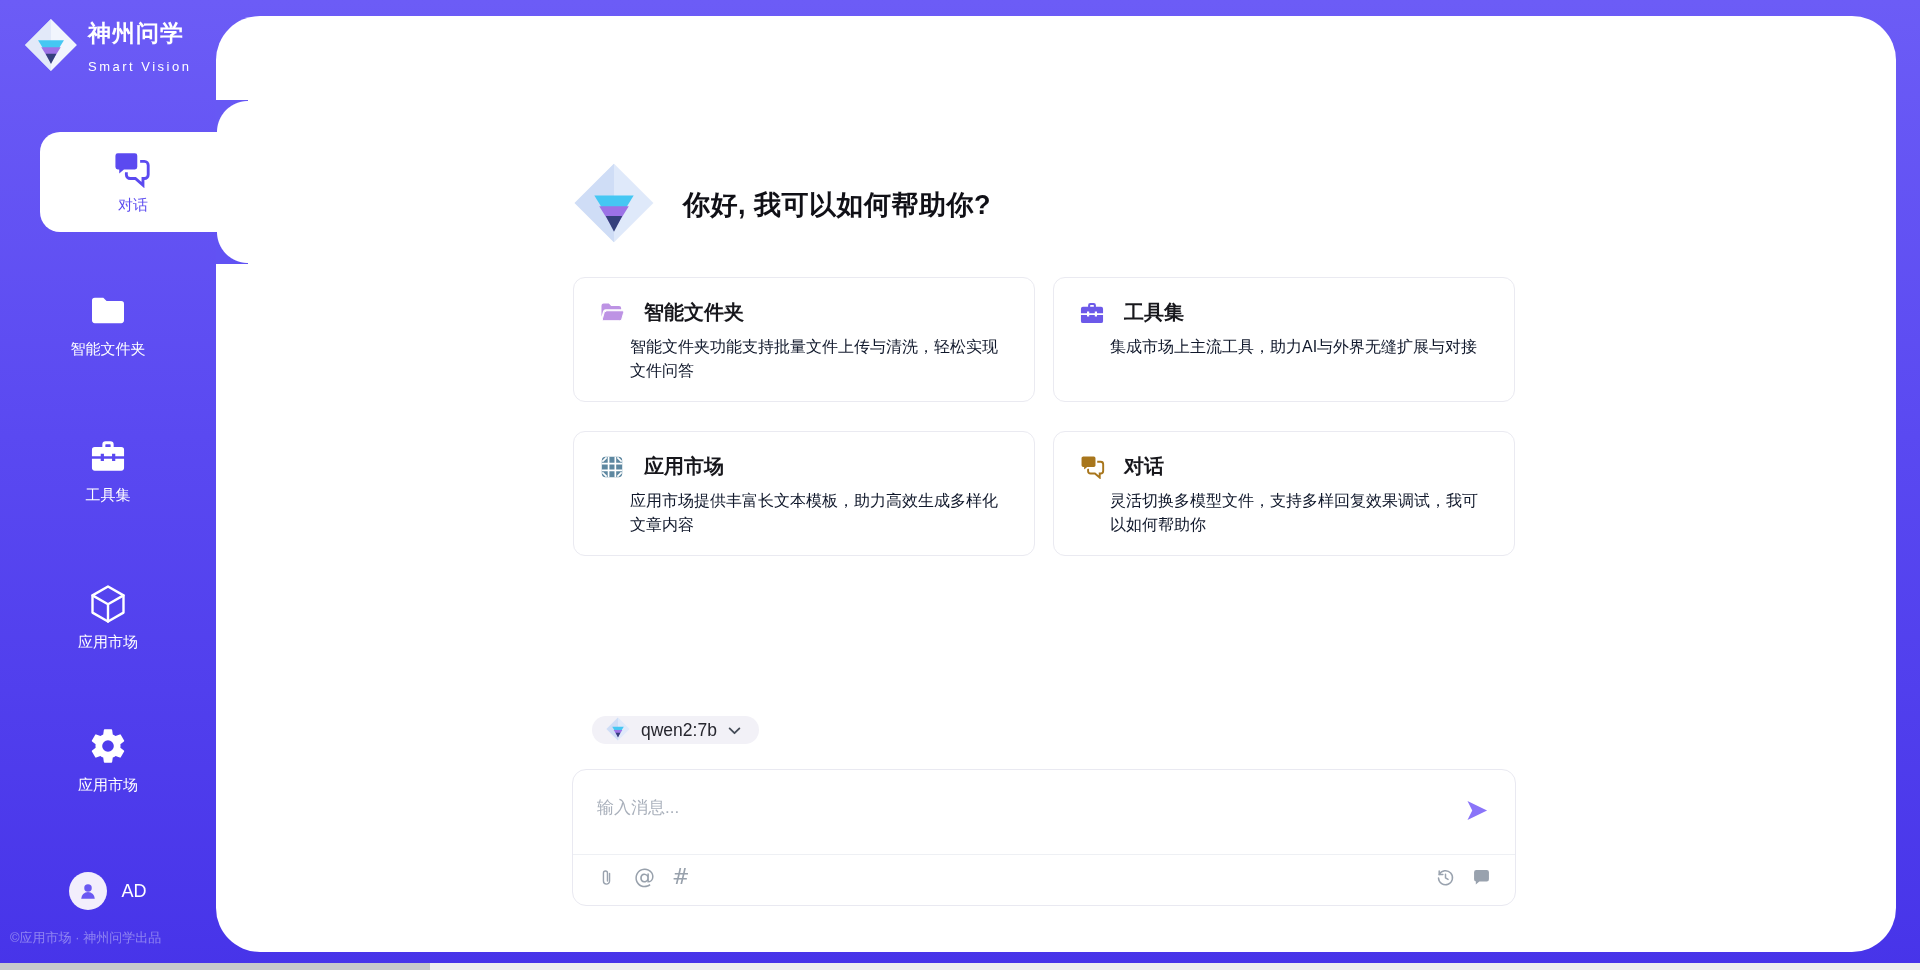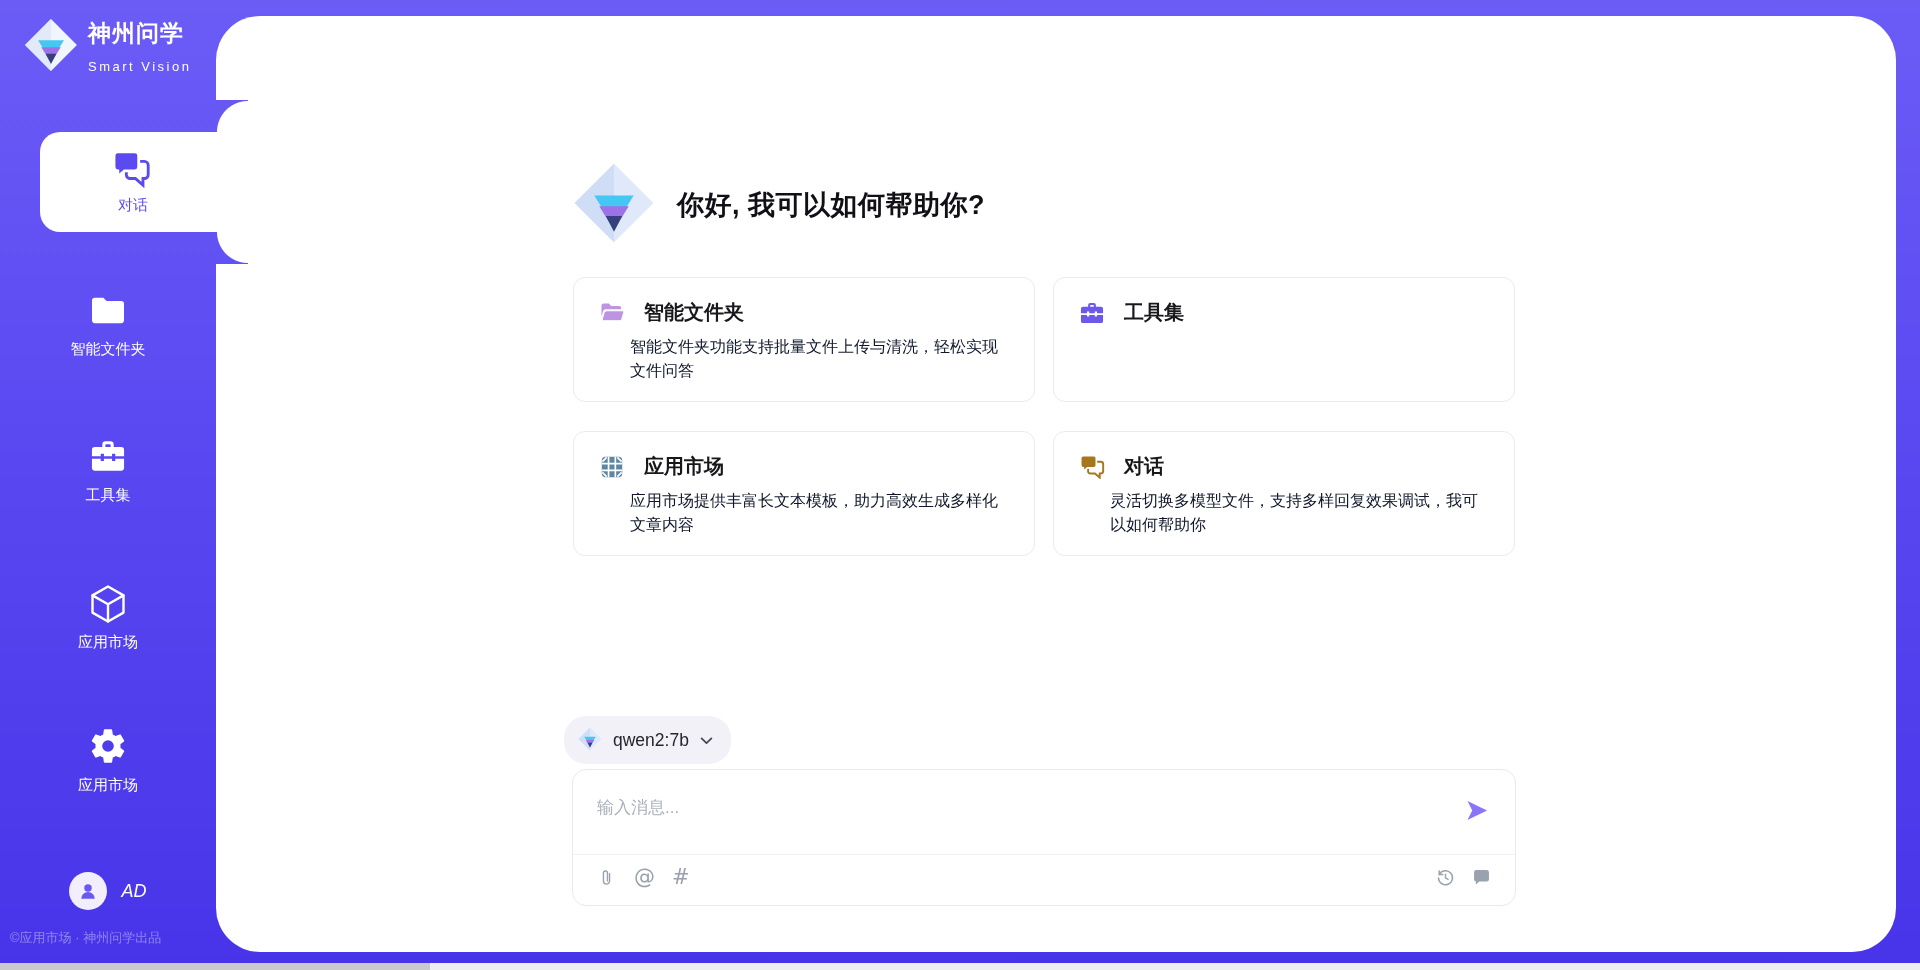--- a/index.html
+++ b/index.html
@@ -22,40 +22,40 @@
   .nav-item .ic { height:40px; display:flex; align-items:center; justify-content:center; }
   .nav-active { left:40px; width:186px; top:132px; height:100px; background:#fff;
     border-radius:20px 0 0 20px; color:#5b4af0; justify-content:center; gap:7px; }
   .fillet { position:absolute; left:216px; width:32px; height:32px; pointer-events:none; }
   .fillet-top { top:100px;
     background:radial-gradient(circle 32px at 100% 100%, rgba(0,0,0,0) 0 30.5px, #6758f4 31.5px); }
   .fillet-bottom { top:232px;
     background:radial-gradient(circle 32px at 100% 0%, rgba(0,0,0,0) 0 30.5px, #6152f3 31.5px); }
   
   .user-row { position:absolute; left:0; top:872px; width:216px; display:flex;
-    align-items:center; justify-content:center; gap:14px; cursor:pointer;font-style:italic; }
+    align-items:center; justify-content:center; gap:14px; cursor:pointer; }
   .avatar { width:38px; height:38px; border-radius:50%; background:#f2eefc;
     display:flex; align-items:center; justify-content:center; }
   .user-label { color:#fff; font-size:18px; }
   .side-footer { position:absolute; left:10px; top:929px; width:210px;
     color:rgba(255,255,255,.38); font-size:13px; }
   
-  .greeting { position:absolute; left:357px; top:146px; display:flex; align-items:center; gap:22px; }
+  .greeting { position:absolute; left:357px; top:146px; display:flex; align-items:center; gap:28px; }
   .greeting h1 { font-size:27px; font-weight:700; color:#101016; letter-spacing:.5px; }
   
   .cards { position:absolute; left:357px; top:261px; display:grid;
     grid-template-columns:462px 462px; gap:29px 18px; }
   .card { background:#fff; border:1px solid #eaeaf1; border-radius:12px;
     padding:21px 24px 18px 24px; min-height:124px; cursor:pointer; }
   .card-head { display:flex; align-items:center; gap:18px; margin-bottom:9px; }
   .card-head .cic { width:28px; display:flex; justify-content:center; }
   .card-title { font-size:20px; font-weight:700; color:#17171c; }
   .card-desc { margin-left:32px; font-size:16px; color:#0f172a; line-height:1.5; }
   
-  .model-pill { position:absolute; left:348px; top:700px; height:48px;
+  .model-pill { position:absolute; left:376px; top:700px; height:28px;
     padding:0 18px 0 14px; background:#f2f1f7; border-radius:22px;
     display:inline-flex; align-items:center; gap:11px; border:none; cursor:pointer; }
   .model-label { font-size:17.5px; color:#26262e; }
   
   .composer { position:absolute; left:356px; top:753px; width:944px; height:137px;
     background:#fff; border:1px solid #e9e9f1; border-radius:14px; }
   .composer-input { position:absolute; left:24px; top:16px; width:830px; height:44px;
     border:none; outline:none; font-size:17px; color:#333;
     font-family:Liberation Sans, sans-serif; background:transparent; }
   .composer-input::placeholder { color:#a9b0bb; }
@@ -188,20 +188,21 @@
       <div class="card">
         <div class="card-head">
           <span class="cic">
             <svg viewBox="0 0 40 36" width="26" height="24" fill="#6c59e9">
               <path d="M14 8.5V6a3.5 3.5 0 0 1 3.5-3.5h5A3.5 3.5 0 0 1 26 6v2.5h8a3 3 0 0 1 3 3v6.8h-9.3v-2.6h-3.4v2.6H15.7v-2.6h-3.4v2.6H3v-6.8a3 3 0 0 1 3-3h8zm3.2 0h5.6V6.2a.7.7 0 0 0-.7-.7h-4.2a.7.7 0 0 0-.7.7v2.3z"></path>
               <path d="M3 21h9.3v2.4h3.4V21h8.6v2.4h3.4V21H37v9.5a3 3 0 0 1-3 3H6a3 3 0 0 1-3-3V21z"></path>
             </svg>
           </span>
           <span class="card-title">工具集</span>
         </div>
+        <div class="card-desc">集成市场上主流工具，助力AI与外界无缝扩展与对接</div>
       </div>
 
       <div class="card">
         <div class="card-head">
           <span class="cic">
             <svg viewBox="0 0 28 28" width="26" height="26">
               <rect x="3" y="3" width="22" height="22" rx="4" fill="#5d87a0"></rect>
               <path d="M3 10.3h22M3 17.6h22M10.3 3v22M17.6 3v22M3.6 8.2 8.2 3.6M19.8 3.6l4.6 4.6M24.4 19.8l-4.6 4.6M8.2 24.4 3.6 19.8" stroke="#fff" stroke-width="1.8" fill="none"></path>
             </svg>
           </span>

